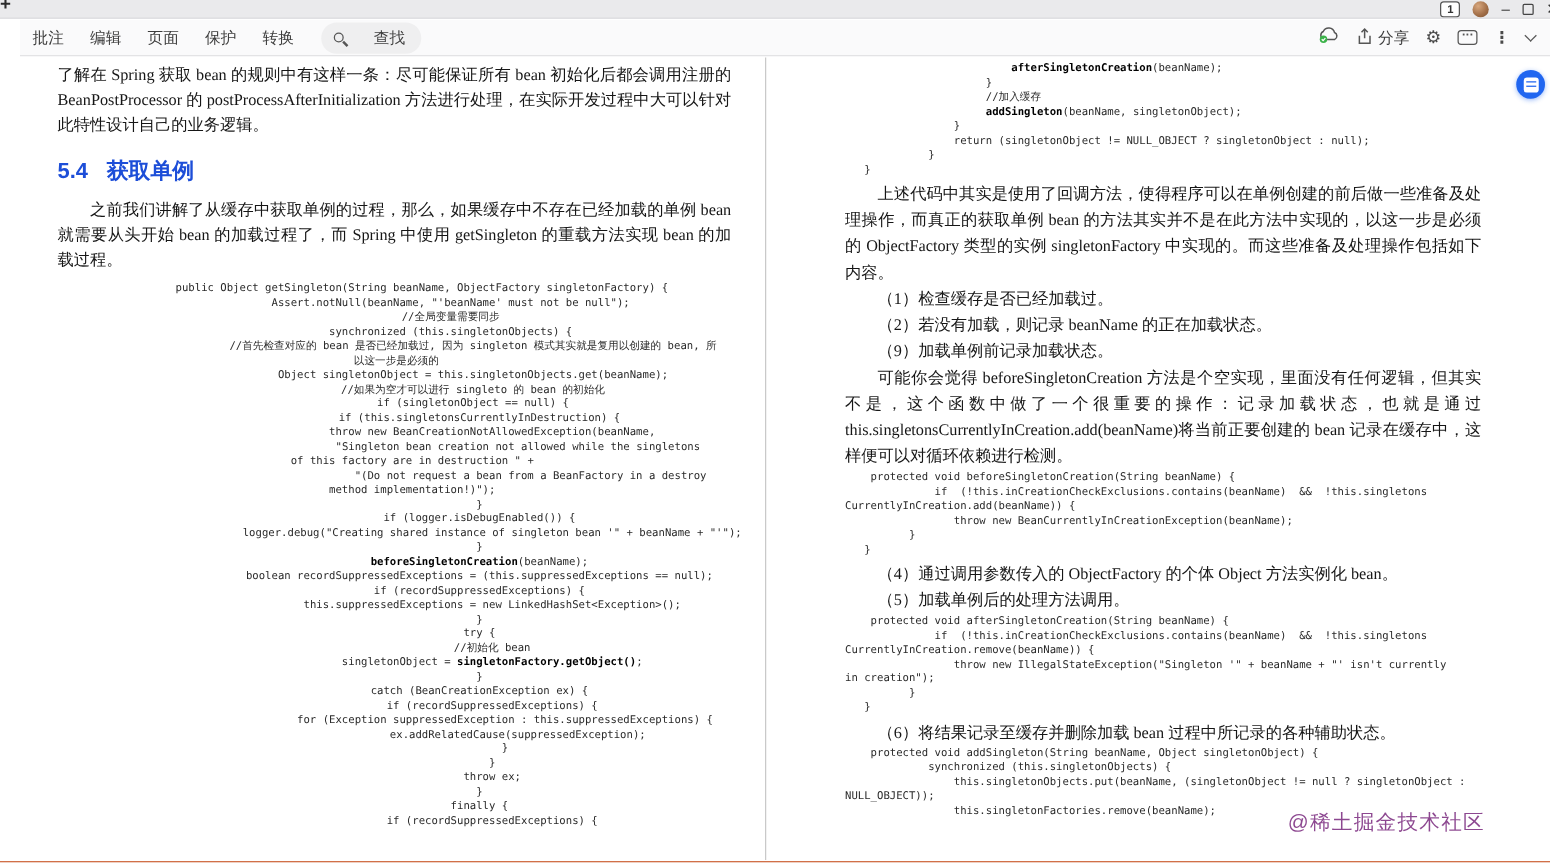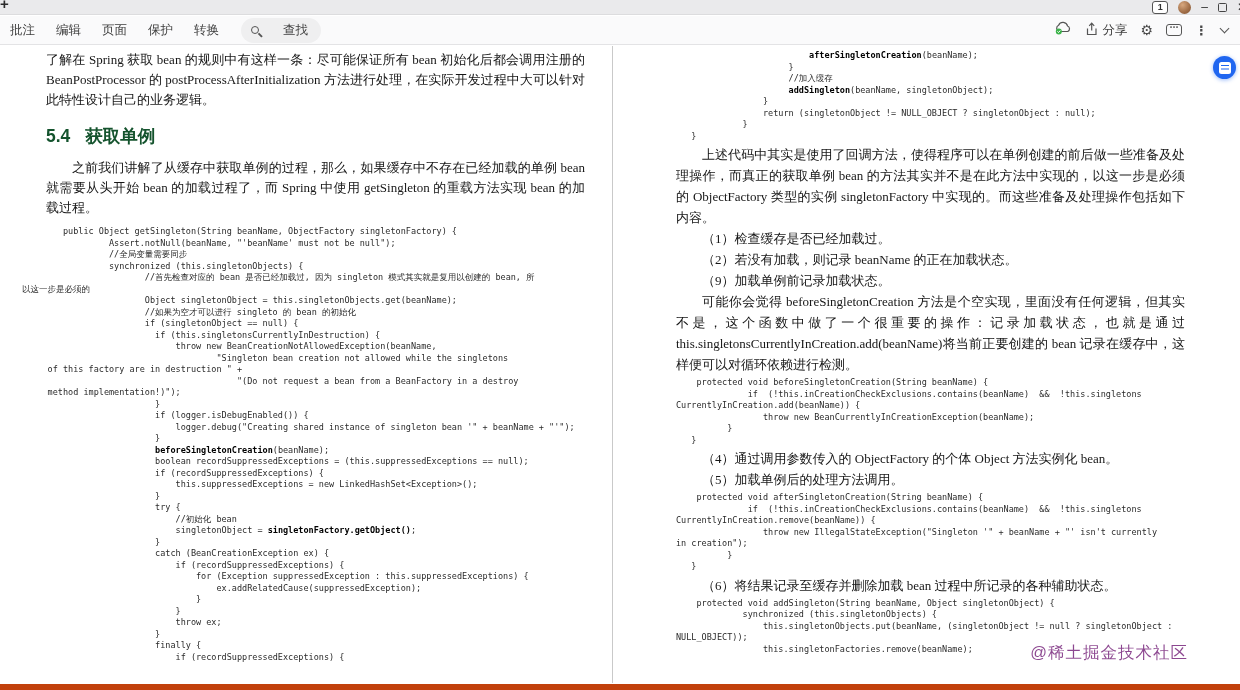--- a/index.html
+++ b/index.html
@@ -13,59 +13,59 @@
   .tb-right { position:absolute; right:0; top:0; height:15px; display:flex; align-items:center; gap:10px; }
   .badge { width:16px; height:13px; border:1.5px solid #555; border-radius:3px; background:#fff;
            font:bold 9px/11px "Liberation Sans",sans-serif; color:#333; text-align:center; }
   .avatar { width:13px; height:13px; border-radius:50%;
             background:radial-gradient(circle at 35% 30%, #d8a87f 0%, #a4714a 55%, #7d4f2e 100%); }
   .winbtn { font:12px/15px "Liberation Sans",sans-serif; color:#333; }
   .win-max { width:9px; height:9px; border:1.2px solid #444; border-radius:1.5px; }
   .win-close { margin-right:-7px; font:12px/15px "Liberation Sans",sans-serif; color:#333; }
 
   
-  .toolbar { position:absolute; top:16px; left:0; right:0; height:29px; background:#fafafb;
+  .toolbar { position:absolute; top:16px; left:16px; right:0; height:29px; background:#fafafb;
              border-bottom:1px solid #e3e3e5; display:flex; align-items:center;
              font-family:"Liberation Sans","DejaVu Sans",sans-serif; z-index:5; }
   .menus { display:flex; gap:21px; padding-left:10px; font-size:12.5px; color:#3c3c3c; }
   .search-pill { margin-left:22px; display:flex; align-items:center; gap:24px; background:#efeff0;
                  border-radius:13px; padding:4px 13px 4px 10px; font-size:12.5px; color:#3f3f3f; }
   .mag { width:8px; height:8px; border:1.5px solid #555; border-radius:50%; position:relative; }
   .mag::after { content:""; position:absolute; width:4.5px; height:1.5px; background:#555;
                 transform:rotate(45deg); right:-4px; bottom:-2px; }
   .tool-right { margin-left:auto; display:flex; align-items:center; gap:13px; padding-right:12px; color:#4a4a4a; }
   .share-wrap { display:flex; align-items:center; gap:4px; font-size:12.5px; color:#3c3c3c; }
   .gear-ic::after { content:"⚙"; font-size:14px; color:#4a4a4a; }
   .comment-ic { width:16px; height:12px; border:1.3px solid #555; border-radius:3px; position:relative; }
   .comment-ic::after { content:"···"; position:absolute; left:0; right:0; top:-3px; text-align:center;
                        font:bold 8px/12px "DejaVu Sans",sans-serif; color:#555; letter-spacing:0; }
   .dots-ic::after { content:"⋮"; font-size:13px; font-weight:bold; color:#4a4a4a; }
   .chev { width:7px; height:7px; border-right:1.5px solid #555; border-bottom:1.5px solid #555;
           transform:rotate(45deg); margin-top:-4px; }
 
   
   .doc { position:absolute; top:46px; left:0; right:0; bottom:0; background:#fff;
-         border-bottom:6px solid #c2410c; }
+         border-bottom:1px solid #c2410c; }
   .divider { position:absolute; left:612px; top:0; bottom:1px; width:1px; background:#c9c9c9; }
   .page { position:absolute; top:0; height:100%; overflow:hidden; }
   .page-l { left:0; width:612px; padding-top:4px; }
   .page-r { left:613px; width:627px; padding-top:2px; }
 
   .para { font-size:13px; line-height:20px; text-align:justify; color:#161616; }
   .page-l .para { margin:0 27px 0 46px; }
   .page-r .para { margin:0 55px 0 63px; line-height:21px; }
   .indent { text-indent:2em; }
 
   .heading { margin:14px 0 10px 46px; font-family:"Liberation Sans","DejaVu Sans",sans-serif;
-             font-size:17.5px; font-weight:bold; color:#14532d; }
+             font-size:17.5px; font-weight:bold; color:#1d4ed8; }
   .heading .ht { margin-left:15px; }
 
   .code { font-family:"DejaVu Sans Mono","Liberation Mono",monospace; font-size:8.5px;
           line-height:11.5px; color:#2a2a2a; white-space:pre; }
-  .page-l .code { margin:8px 0 0 22px; }
+  .page-l .code { margin:8px 0 0 22px;text-align:center; }
   .page-r .code { margin:2px 0 2px 63px; }
   .code .b { font-weight:bold; color:#000; }
   .code-line { white-space:pre; }
 
   .watermark { position:absolute; right:52px; bottom:20px; font-size:16.5px; color:#701a75;
                opacity:.8; font-family:"Liberation Sans",sans-serif; letter-spacing:1px; }
 
   
   .float-btn { position:absolute; top:10px; right:4px; width:23px; height:23px; border-radius:50%;
                background:#2066f0; box-shadow:0 1px 4px rgba(32,102,240,.45); z-index:6; }

